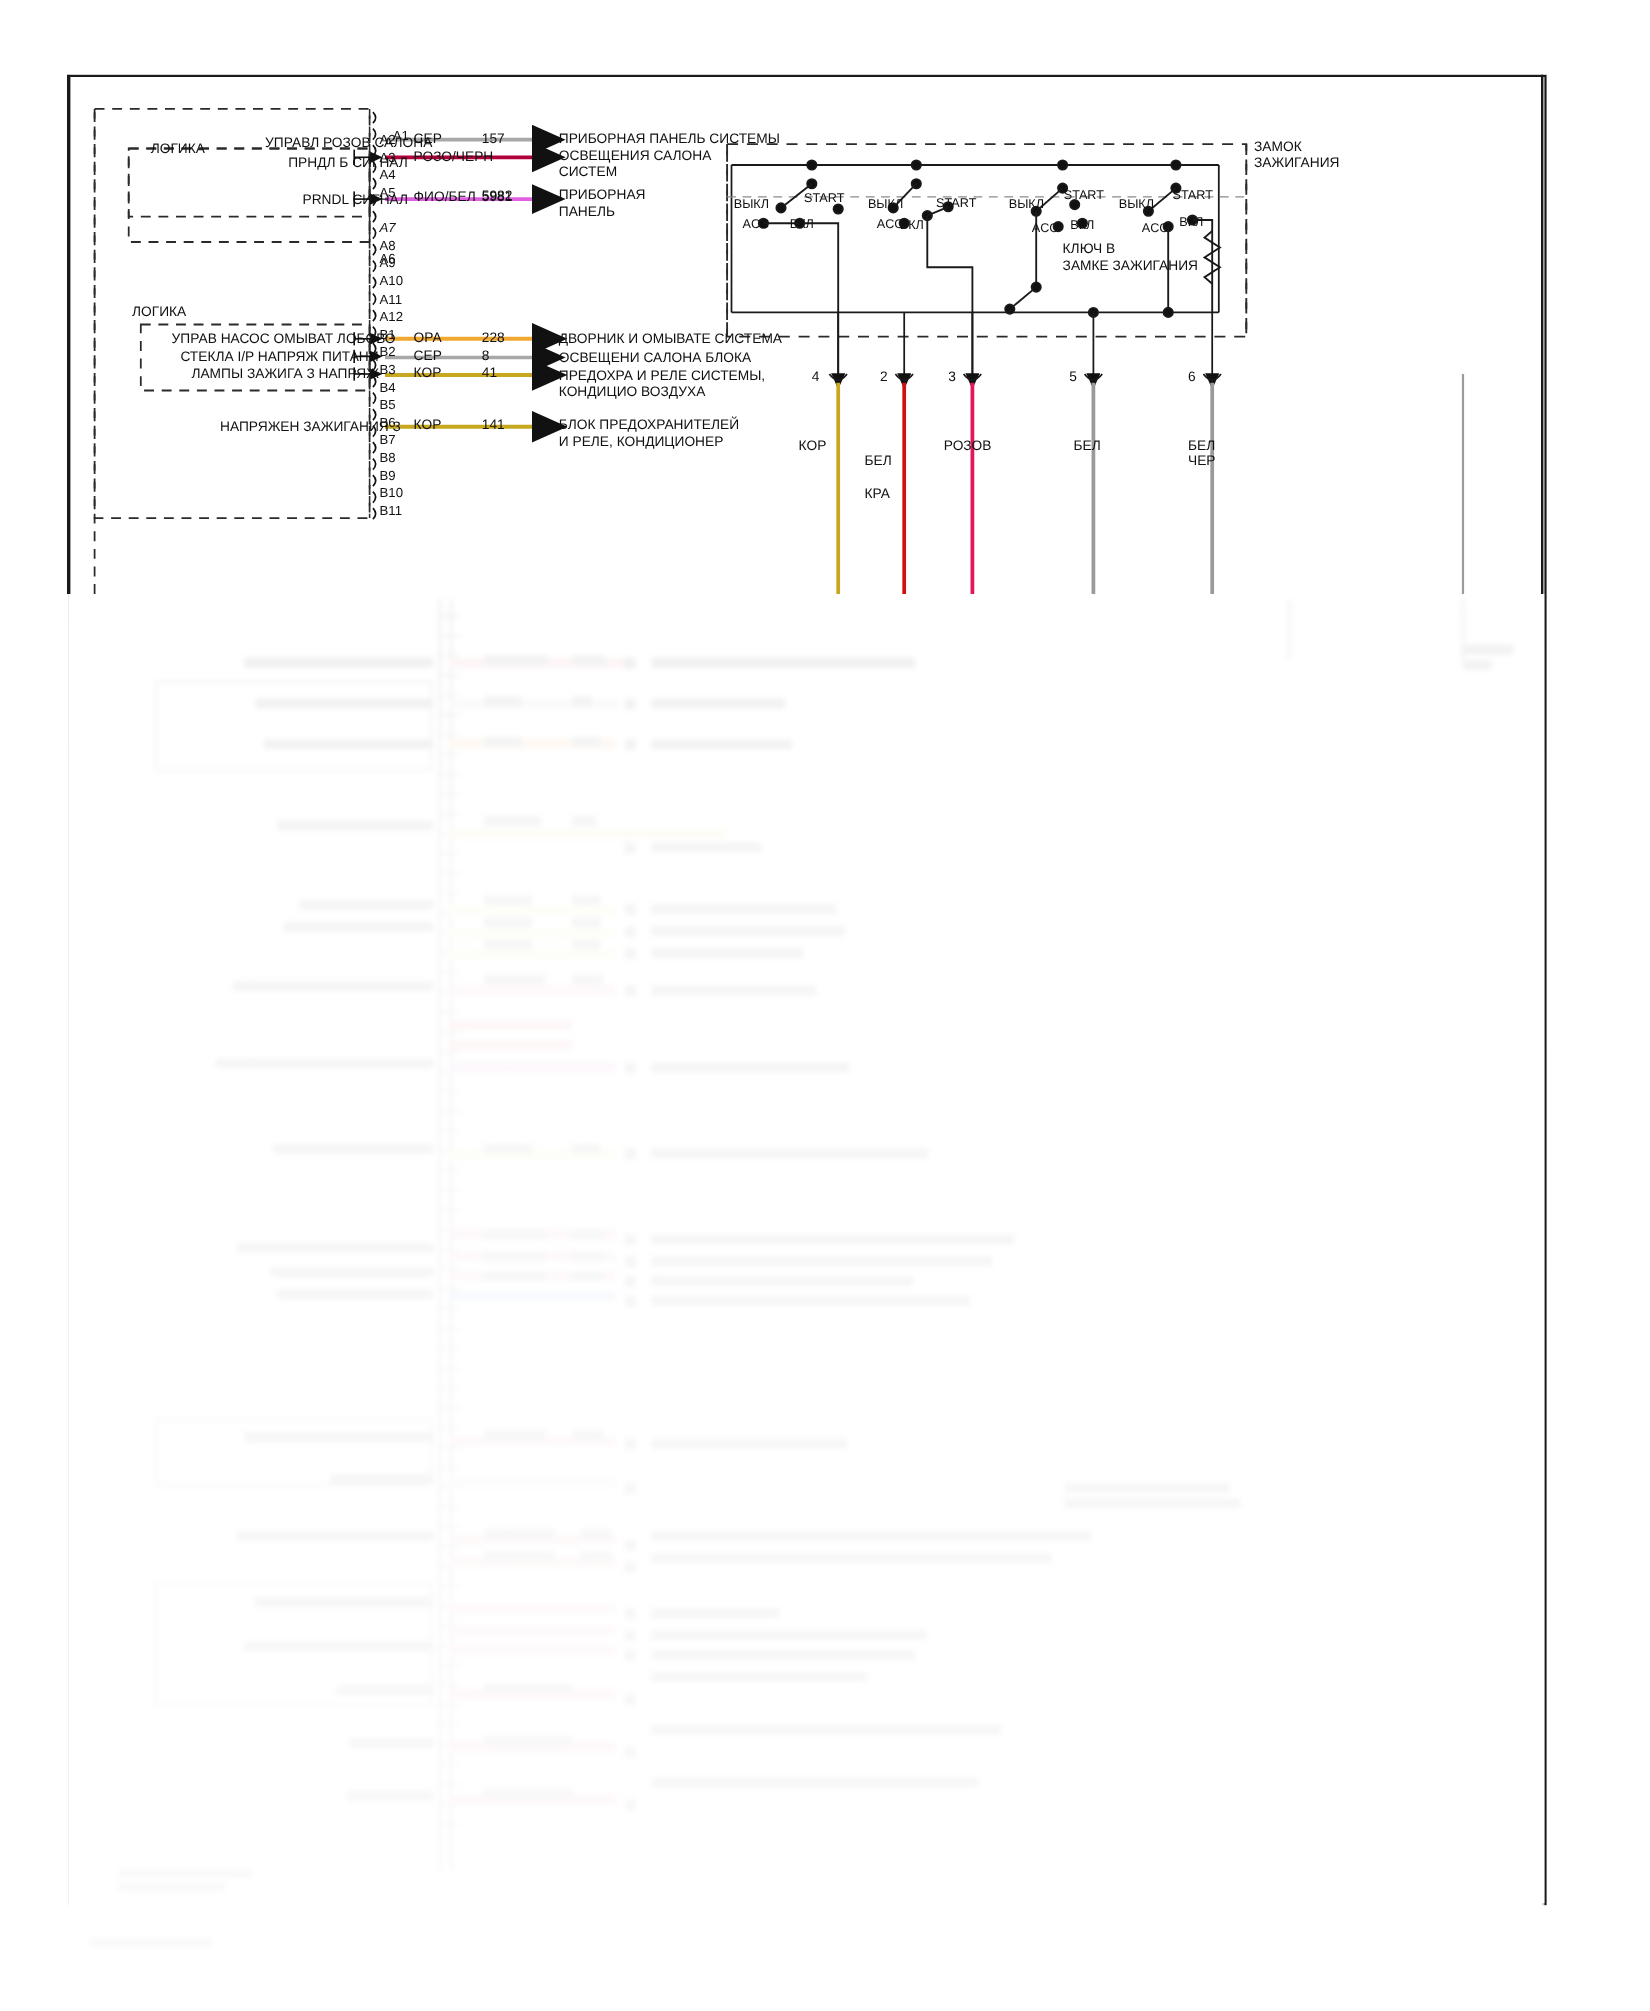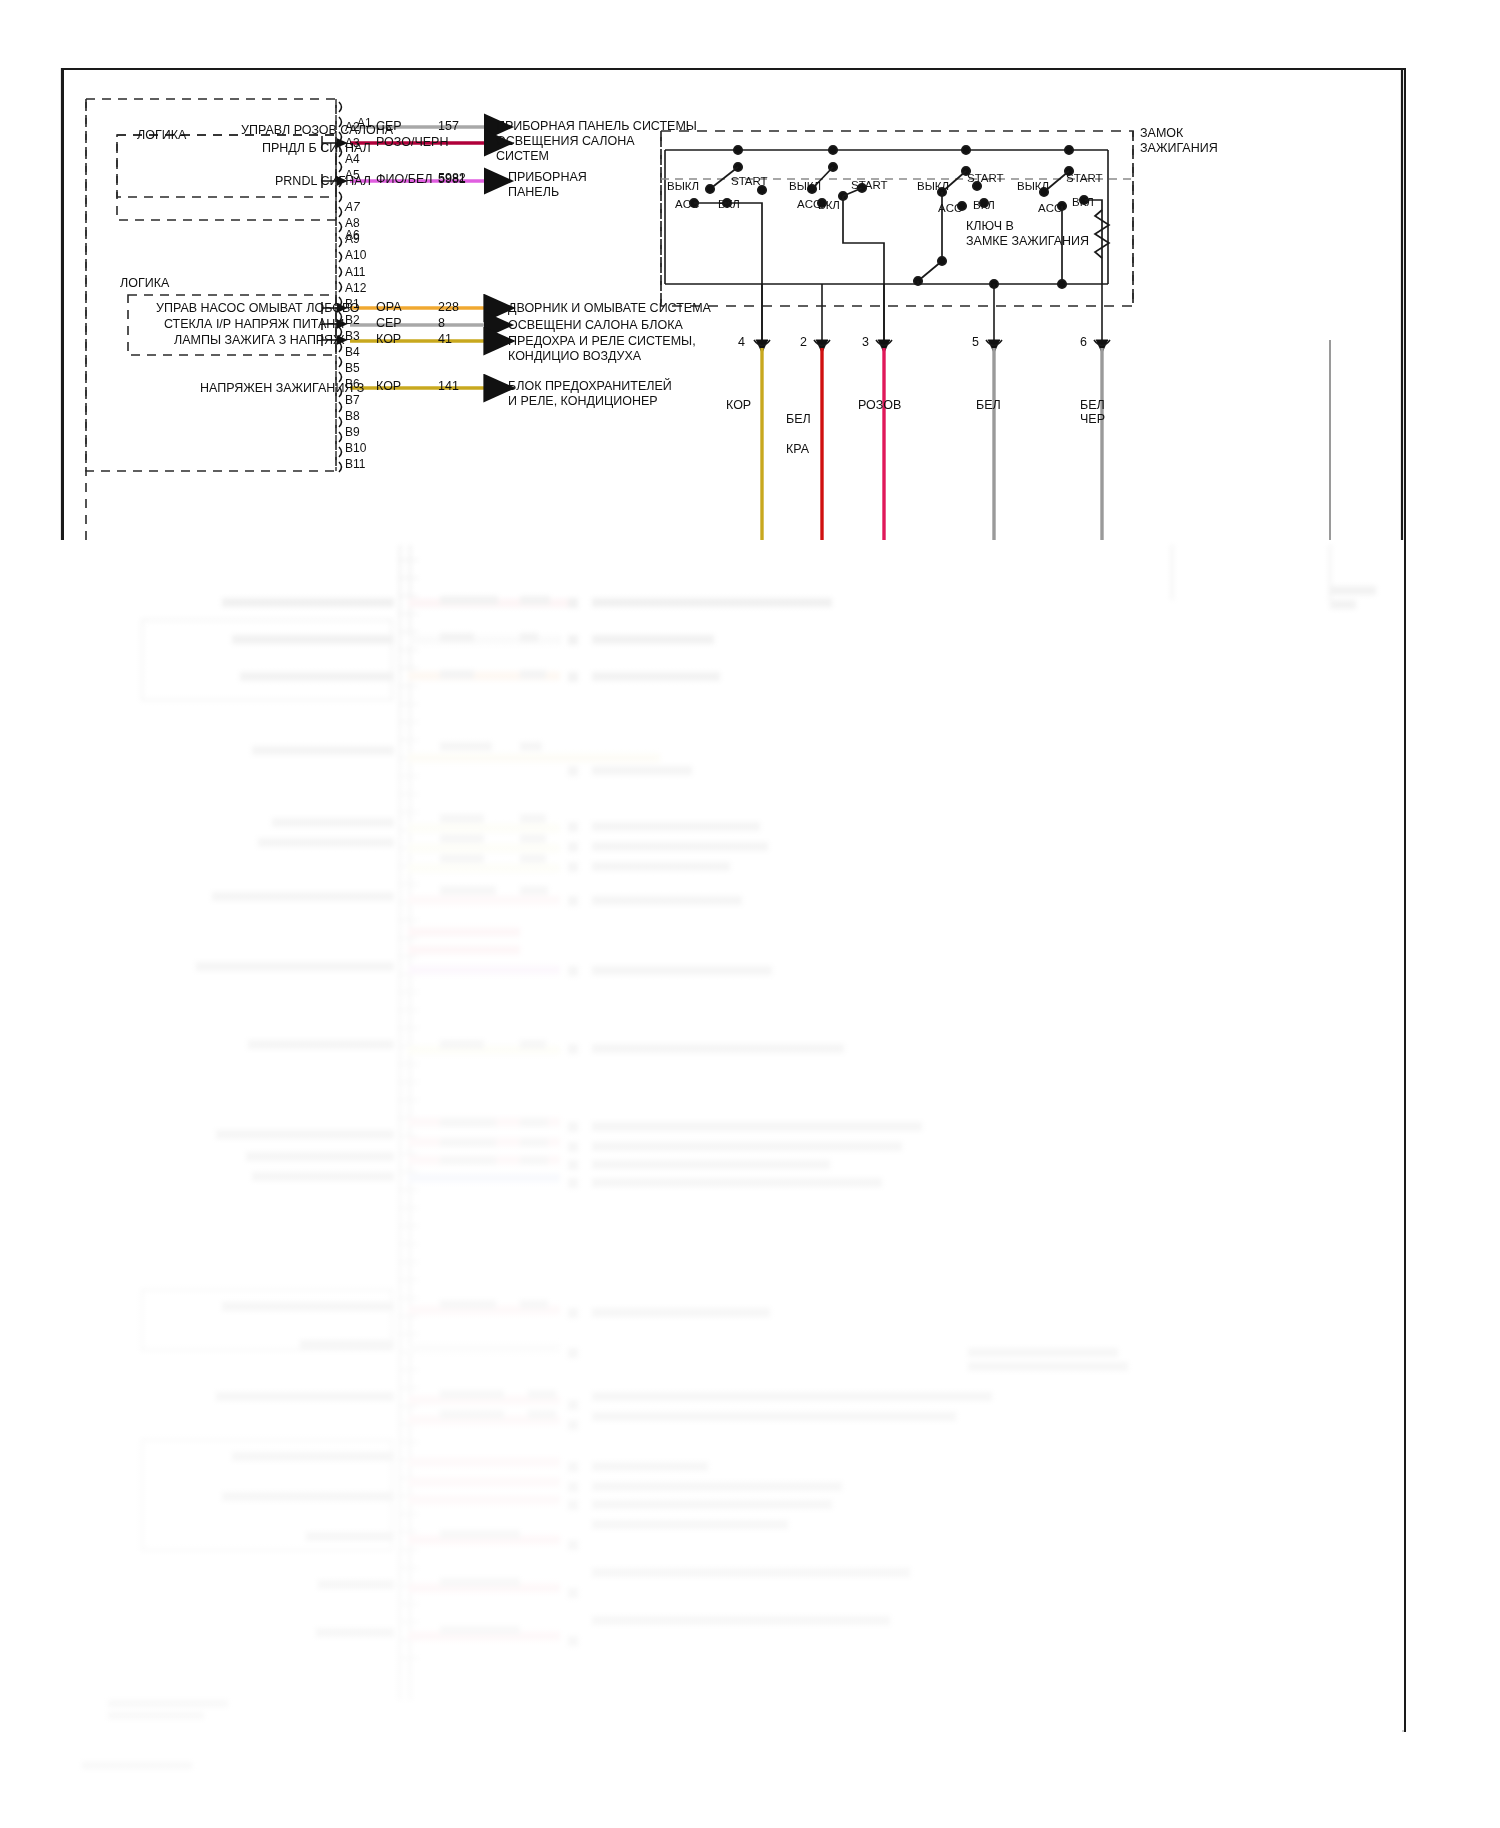--- a/index.html
+++ b/index.html
@@ -251,21 +251,21 @@
   <div class="lbl pin" style="left:345px;top:265px;">A11</div>
   <div class="lbl pin" style="left:345px;top:281px;">A12</div>
 
   <div class="lbl t12" style="left:376px;top:119px;">СЕР</div>
   <div class="lbl t12" style="left:438px;top:119px;">157</div>
   <div class="lbl t12" style="left:376px;top:135px;">РОЗО/ЧЕРН</div>
   <div class="lbl t12" style="left:438px;top:135px;margin-top:36px;">5982</div>
   <div class="lbl t12" style="left:376px;top:172px;">ФИО/БЕЛ</div>
   <div class="lbl t12" style="left:438px;top:172px;">5981</div>
 
-  <div class="lbl t12" style="left:496px;top:119px;">ПРИБОРНАЯ ПАНЕЛЬ СИСТЕМЫ
+  <div class="lbl t12" style="left:508px;top:119px;">ПРИБОРНАЯ ПАНЕЛЬ СИСТЕМЫ
 ОСВЕЩЕНИЯ САЛОНА
 СИСТЕМ</div>
   <div class="lbl t12" style="left:508px;top:170px;">ПРИБОРНАЯ
 ПАНЕЛЬ</div>
 
   <div class="lbl t12" style="left:120px;top:276px;">ЛОГИКА</div>
 
   <div class="lbl t12" style="left:156px;top:301px;">УПРАВ НАСОС ОМЫВАТ ЛОБОВО</div>
   <div class="lbl t12" style="left:164px;top:317px;">СТЕКЛА I/P НАПРЯЖ ПИТАНИ</div>
   <div class="lbl t12" style="left:174px;top:333px;">ЛАМПЫ ЗАЖИГА З НАПРЯЖ</div>

